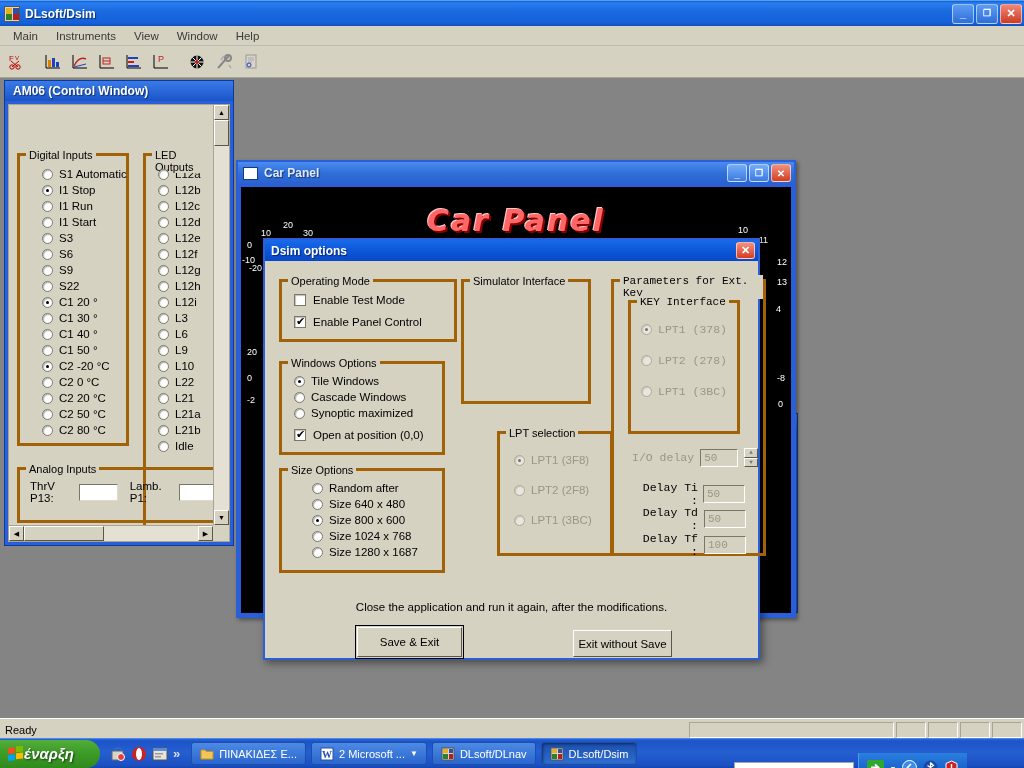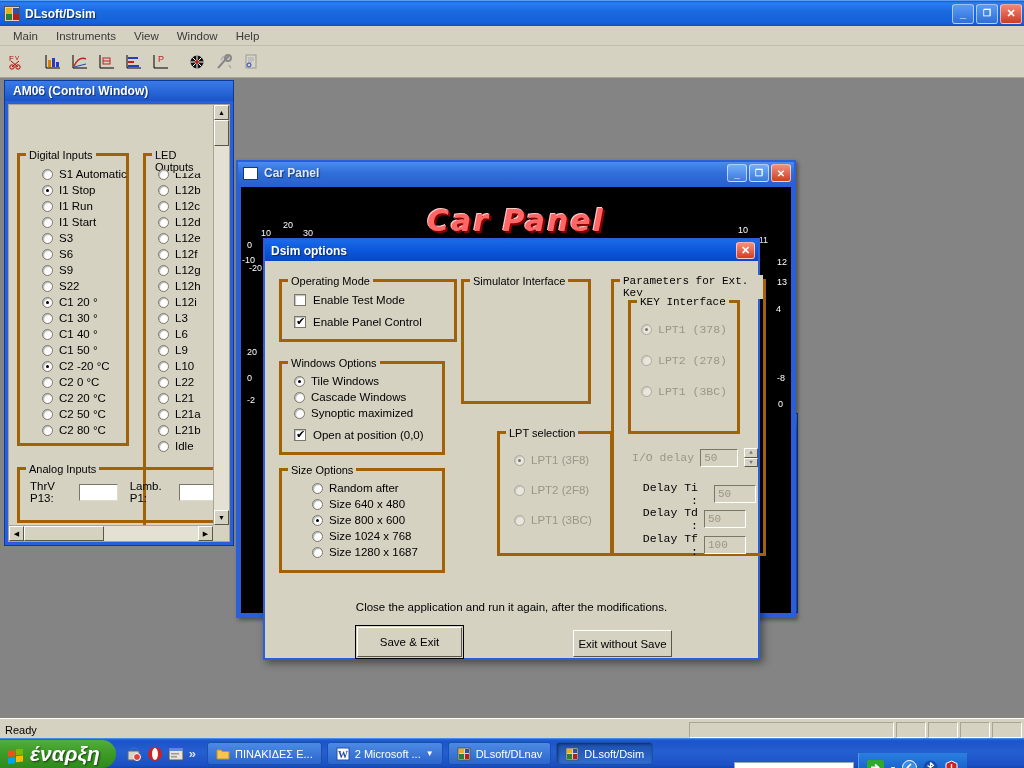--- a/index.html
+++ b/index.html
@@ -257,22 +257,22 @@
   .taskbar {
     position: absolute; left:0; bottom:0; width:1024px; height:30px;
     background: linear-gradient(to bottom,#2a64d6 0%,#1e54c8 8%,#245fd0 45%,#1c50c4 90%,#1446b0 100%);
     border-top: 1px solid #4a88ee;
     display:flex; align-items:center;
   }
   .start-btn {
     height:28px; min-width:100px; padding: 0 16px 0 8px;
     background: linear-gradient(to bottom,#53ad3a 0%,#3e9c28 45%,#2f8a1c 100%);
     border-top-right-radius: 14px; border-bottom-right-radius: 14px;
-    display:flex; align-items:center; gap:6px; color:#fff;
-    font-weight:bold; font-style:italic; font-size:21px;
+    display:flex; align-items:center; color:#fff;
+    font-weight:bold; font-style:italic; font-size:15px;
     text-shadow: 1px 1px 2px rgba(0,0,0,.6);
     text-align: center;
   }
   .start-flag { width:16px; height:16px; flex:none; position:relative; }
   .qlaunch { display:flex; align-items:center; gap:5px; padding:0 6px 0 10px; }
   .ql-icon { width:16px; height:16px; border-radius:2px; }
   .tb-task {
     height:23px; margin-left:5px; padding:0 8px; max-width:128px;
     background: linear-gradient(to bottom,#4d8ae4,#2a66cc);
     border:1px solid #1b4fae; border-radius:3px;
@@ -772,21 +772,21 @@
 
             <div style="position:absolute; left:18px; top:166px; display:flex; align-items:center; gap:6px;">
               <span class="lbl-dim">I/O delay</span>
               <span class="fld" style="width:38px; height:18px;">50</span>
               <span class="spin" style="height:19px;">
                 <span class="spin-b">▲</span>
                 <span class="spin-b">▼</span>
               </span>
             </div>
 
-            <div style="position:absolute; left:26px; top:199px; display:flex; align-items:center; gap:16px;">
+            <div style="position:absolute; left:26px; top:199px; display:flex; align-items:center; gap:5px;">
               <span class="lbl-norm" style="width:58px; text-align:right;">Delay Ti :</span>
               <span class="fld" style="width:42px; height:18px;">50</span>
             </div>
             <div style="position:absolute; left:26px; top:224px; display:flex; align-items:center; gap:6px;">
               <span class="lbl-norm" style="width:58px; text-align:right;">Delay Td :</span>
               <span class="fld" style="width:42px; height:18px;">50</span>
             </div>
             <div style="position:absolute; left:26px; top:250px; display:flex; align-items:center; gap:6px;">
               <span class="lbl-norm" style="width:58px; text-align:right;">Delay Tf :</span>
               <span class="fld" style="width:42px; height:18px;">100</span>

